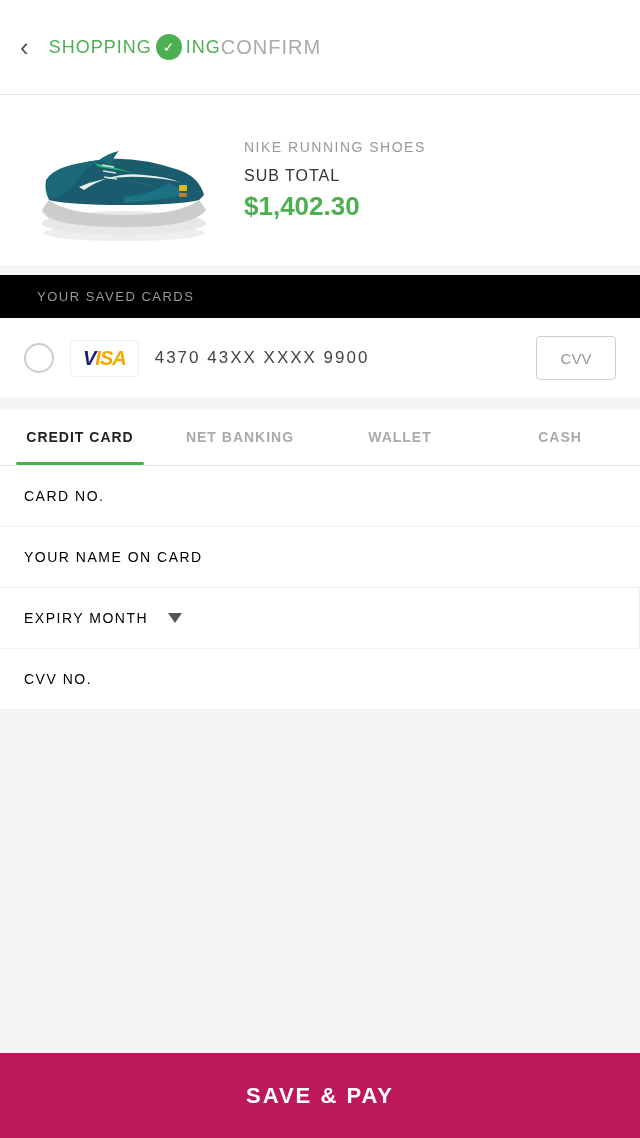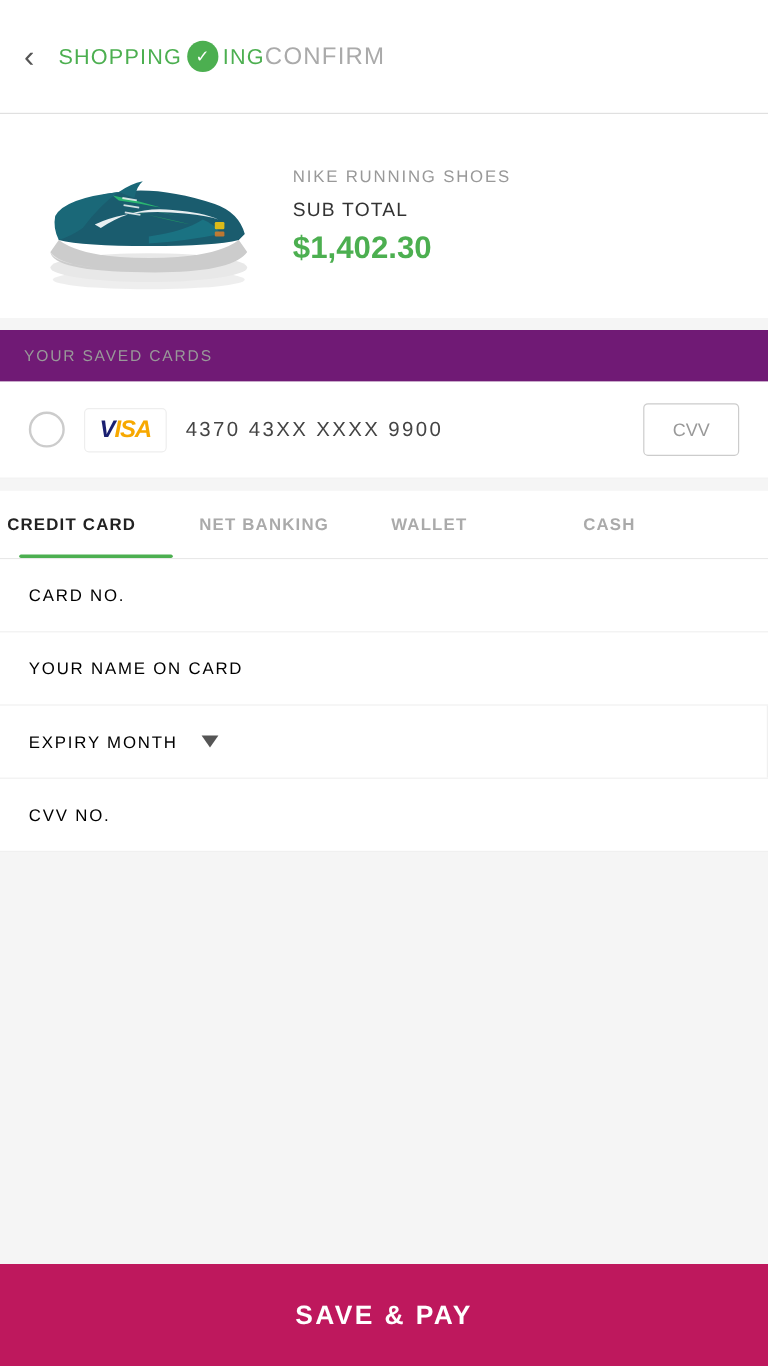--- a/index.html
+++ b/index.html
@@ -106,22 +106,22 @@
       margin-bottom: 6px;
     }
     .subtotal-amount {
       font-size: 26px;
       font-weight: 700;
       color: #4CAF50;
     }
 
     
     .saved-cards-header {
-      background: #701a75;
-      padding: 14px 20px;
+      background: #000000;
+      padding: 14px 37px;
       font-size: 13px;
       color: #999;
       letter-spacing: 1.5px;
       font-weight: 500;
     }
 
     .card-row {
       background: #ffffff;
       display: flex;
       align-items: center;
@@ -170,21 +170,21 @@
 
     
     .payment-tabs {
       background: #ffffff;
       display: flex;
       border-bottom: 1px solid #e8e8e8;
       margin-top: 10px;
     }
     .tab {
       flex: 1;
-      text-align: left;
+      text-align: center;
       padding: 20px 6px;
       font-size: 14px;
       font-weight: 600;
       color: #aaa;
       letter-spacing: 1px;
       cursor: pointer;
       position: relative;
       white-space: nowrap;
     }
     .tab.active {

